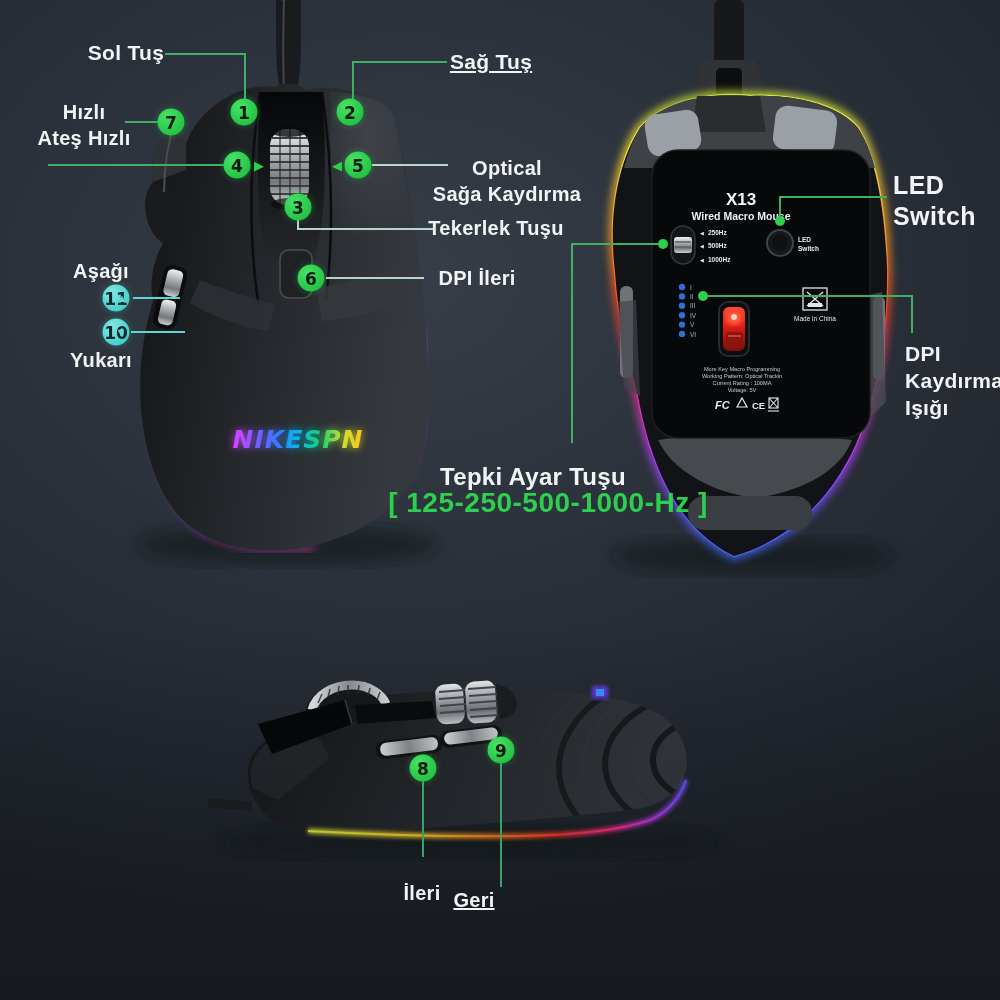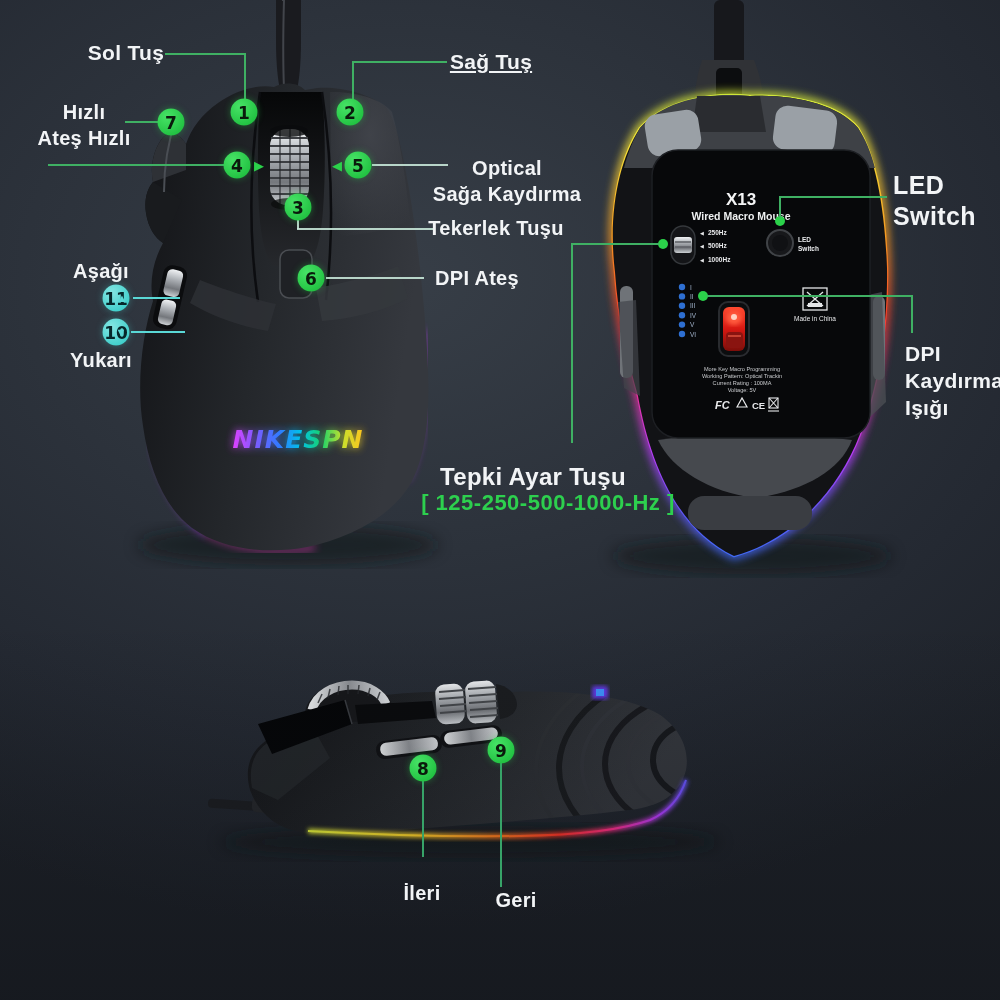--- a/index.html
+++ b/index.html
@@ -30,21 +30,21 @@
     display:flex;align-items:center;justify-content:center;
     font:700 17px "DejaVu Sans",sans-serif;color:#0a1a0c;
     transform:translate(-50%,-50%);
   }
   .callout.green{background:radial-gradient(circle at 35% 30%, #47e366 0%, #22c242 75%);box-shadow:0 0 7px rgba(40,205,75,.4);}
   .callout.cyan{background:radial-gradient(circle at 35% 30%, #84e6e3 0%, #41cfcb 75%);color:#06272a;box-shadow:0 0 7px rgba(70,210,205,.35);margin-left:16px;}
   .arr{position:absolute;z-index:7;transform:translate(-50%,-50%);font-size:13px;color:#2bd14a;line-height:1;}
   .arr.cyan{color:#5ad8d6;font-size:11px;}
   .big-lbl{font-size:25px;font-weight:700;line-height:31px;letter-spacing:.4px;}
   .mid-lbl{font-size:21px;font-weight:600;line-height:27px;}
-  .range-lbl{color:#2dd04e;font-size:22px;font-weight:700;letter-spacing:.5px;}
+  .range-lbl{color:#2dd04e;font-size:28px;font-weight:700;letter-spacing:.5px;}
 </style>
 </head>
 <body>
 
 <div class="stage">
 
 <svg width="1000" height="1000" viewBox="0 0 1000 1000">
   <defs>
     <linearGradient id="silverV" x1="0" y1="0" x2="0" y2="1">
       <stop offset="0" stop-color="#f0f2f4"></stop>
@@ -424,32 +424,32 @@
 <div class="lbl" style="left:491px;top:62px;font-size:21px;text-decoration:underline;">Sağ Tuş</div>
 <div class="lbl" style="left:84px;top:125px;">
   <div>Hızlı</div>
   <div>Ateş Hızlı</div>
 </div>
 <div class="lbl" style="left:507px;top:181px;">
   <div>Optical</div>
   <div>Sağa Kaydırma</div>
 </div>
 <div class="lbl" style="left:496px;top:228px;">Tekerlek Tuşu</div>
-<div class="lbl" style="left:477px;top:278px;">DPI Ateş</div>
+<div class="lbl" style="left:477px;top:278px;">DPI İleri</div>
 <div class="lbl" style="left:101px;top:271px;">Aşağı</div>
 <div class="lbl" style="left:101px;top:360px;">Yukarı</div>
 
 <div class="lbl left big-lbl" style="left:893px;top:170px;">
   <div>LED</div>
   <div>Switch</div>
 </div>
 <div class="lbl left mid-lbl" style="left:905px;top:340px;">
   <div>DPI</div>
   <div>Kaydırma</div>
   <div>Işığı</div>
 </div>
 <div class="lbl" style="left:533px;top:477px;font-size:24px;">Tepki Ayar Tuşu</div>
 <div class="lbl range-lbl" style="left:548px;top:503px;">[ 125-250-500-1000-Hz ]</div>
 
 <div class="lbl" style="left:422px;top:893px;">İleri</div>
-<div class="lbl" style="left:516px;top:900px;">Geri</div>
+<div class="lbl" style="left:474px;top:900px;text-decoration:underline;">Geri</div>
 
 </div>
 
 </body></html>

